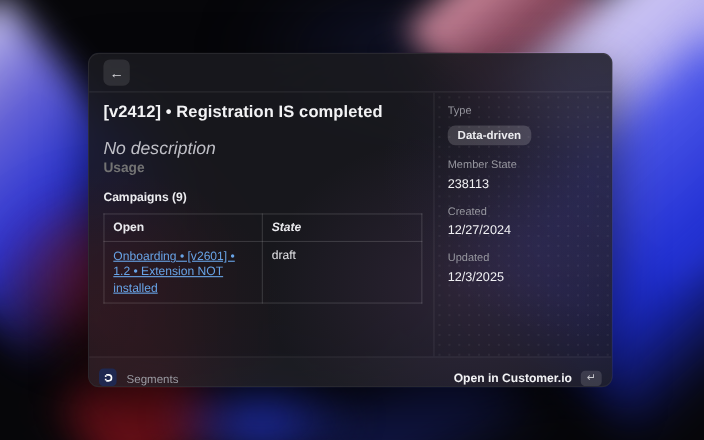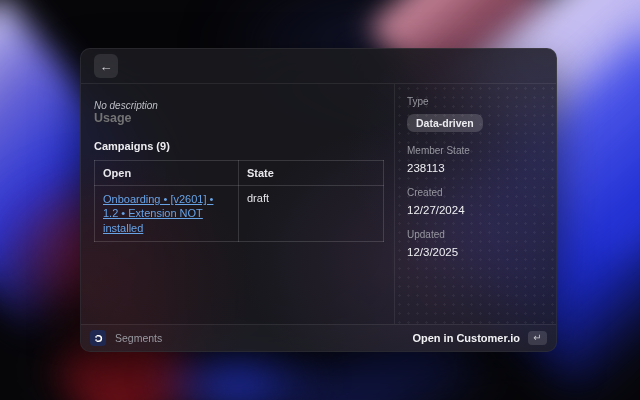--- a/index.html
+++ b/index.html
@@ -54,44 +54,44 @@
   }
   .win-header { position:relative; z-index:1; flex:0 0 35px; display:flex; align-items:center;
     padding:0 13px; border-bottom:1px solid rgba(255,255,255,0.08); }
   .back-btn { width:24px; height:24px; border-radius:6px; background:rgba(255,255,255,0.10);
     color:#d8d8dc; display:flex; align-items:center; justify-content:center;
     font-size:13px; line-height:1; cursor:pointer; }
 
   .win-body { position:relative; z-index:1; flex:1; display:flex; min-height:0; overflow:hidden; }
   .main { flex:1; min-width:0; padding:9px 13px 0 13px; overflow:hidden; }
   .page-title { font-size:15px; font-weight:bold; color:#f3f3f5; letter-spacing:0.1px; }
-  .description { font-size:10px; font-style:italic; color:#bfbfc6; margin-top:7px; }
+  .description { font-size:16px; font-style:italic; color:#bfbfc6; margin-top:17px; }
   .usage-heading { font-size:12.5px; font-weight:bold; color:#737373; }
   .campaigns-heading { font-size:11px; font-weight:bold; color:#ededf0; margin-top:15px; }
 
   table.campaigns { margin-top:8px; border-collapse:collapse; width:289px; table-layout:fixed; }
   .campaigns th, .campaigns td {
     border:1px solid rgba(255,255,255,0.14); text-align:left; vertical-align:top;
     font-size:11px; padding:6px 8px; }
   .campaigns th { color:#e9e9ed; font-weight:600; padding:6px 8px; }
-  .col-name { width:144px; } .col-state { width:145px; }
+  .col-name { width:144px; } .col-state { width:145px;font-style:italic; }
   .campaigns td { color:#e4e4e8; }
   a.camp-link { color:#68a3e6; text-decoration:underline; line-height:1.3; display:inline-block; cursor:pointer; }
 
   .sidebar { flex:0 0 162px; width:162px; border-left:1px solid rgba(255,255,255,0.08);
     padding:12px 12px 0 12px;
     background-image:radial-gradient(rgba(255,255,255,0.05) 1px, transparent 1.2px);
     background-size:9px 9px; }
   .meta-group { margin-bottom:13px; }
   .meta-label { font-size:10px; color:#97979f; margin-bottom:6px; }
   .meta-value { font-size:11.5px; font-weight:500; color:#f0f0f3; }
   .badge { display:inline-block; padding:3px 9px; border-radius:7px;
     background:rgba(255,255,255,0.16); color:#ececf0; font-size:10.5px; font-weight:600; }
 
-  .win-footer { position:relative; z-index:1; flex:0 0 27px; display:flex; align-items:center;
+  .win-footer { position:relative; z-index:1; flex:0 0 27px; display:flex; align-items:flex-end;
     padding:0 9px; border-top:1px solid rgba(255,255,255,0.08); background:rgba(255,255,255,0.02); }
   .ext-icon { width:16px; height:16px; border-radius:4px; background:#1f2850;
     display:flex; align-items:center; justify-content:center; margin-right:9px; }
   .footer-source { font-size:10.5px; color:#9a9aa2; }
   .footer-right { margin-left:auto; display:flex; align-items:center; gap:8px; cursor:pointer; }
   .action-label { font-size:11px; font-weight:bold; color:#f3f3f5; }
   .key-hint { min-width:19px; height:14px; padding:0 3px; border-radius:4px;
     background:rgba(255,255,255,0.13); color:#c8c8ce; font-size:10px; line-height:1;
     display:flex; align-items:center; justify-content:center; }
 </style>
@@ -112,20 +112,21 @@
   <div class="window-tint"></div>
 
   <div class="win-header">
     <div class="back-btn">
       <span>←</span>
     </div>
   </div>
 
   <div class="win-body">
     <div class="main">
+      <div class="page-title">[v2412] • Registration IS completed</div>
       <div class="description">No description</div>
       <div class="usage-heading">Usage</div>
       <div class="campaigns-heading">Campaigns (9)</div>
 
       <table class="campaigns">
         <thead>
           <tr>
             <th class="col-name">Open</th>
             <th class="col-state">State</th>
           </tr>

